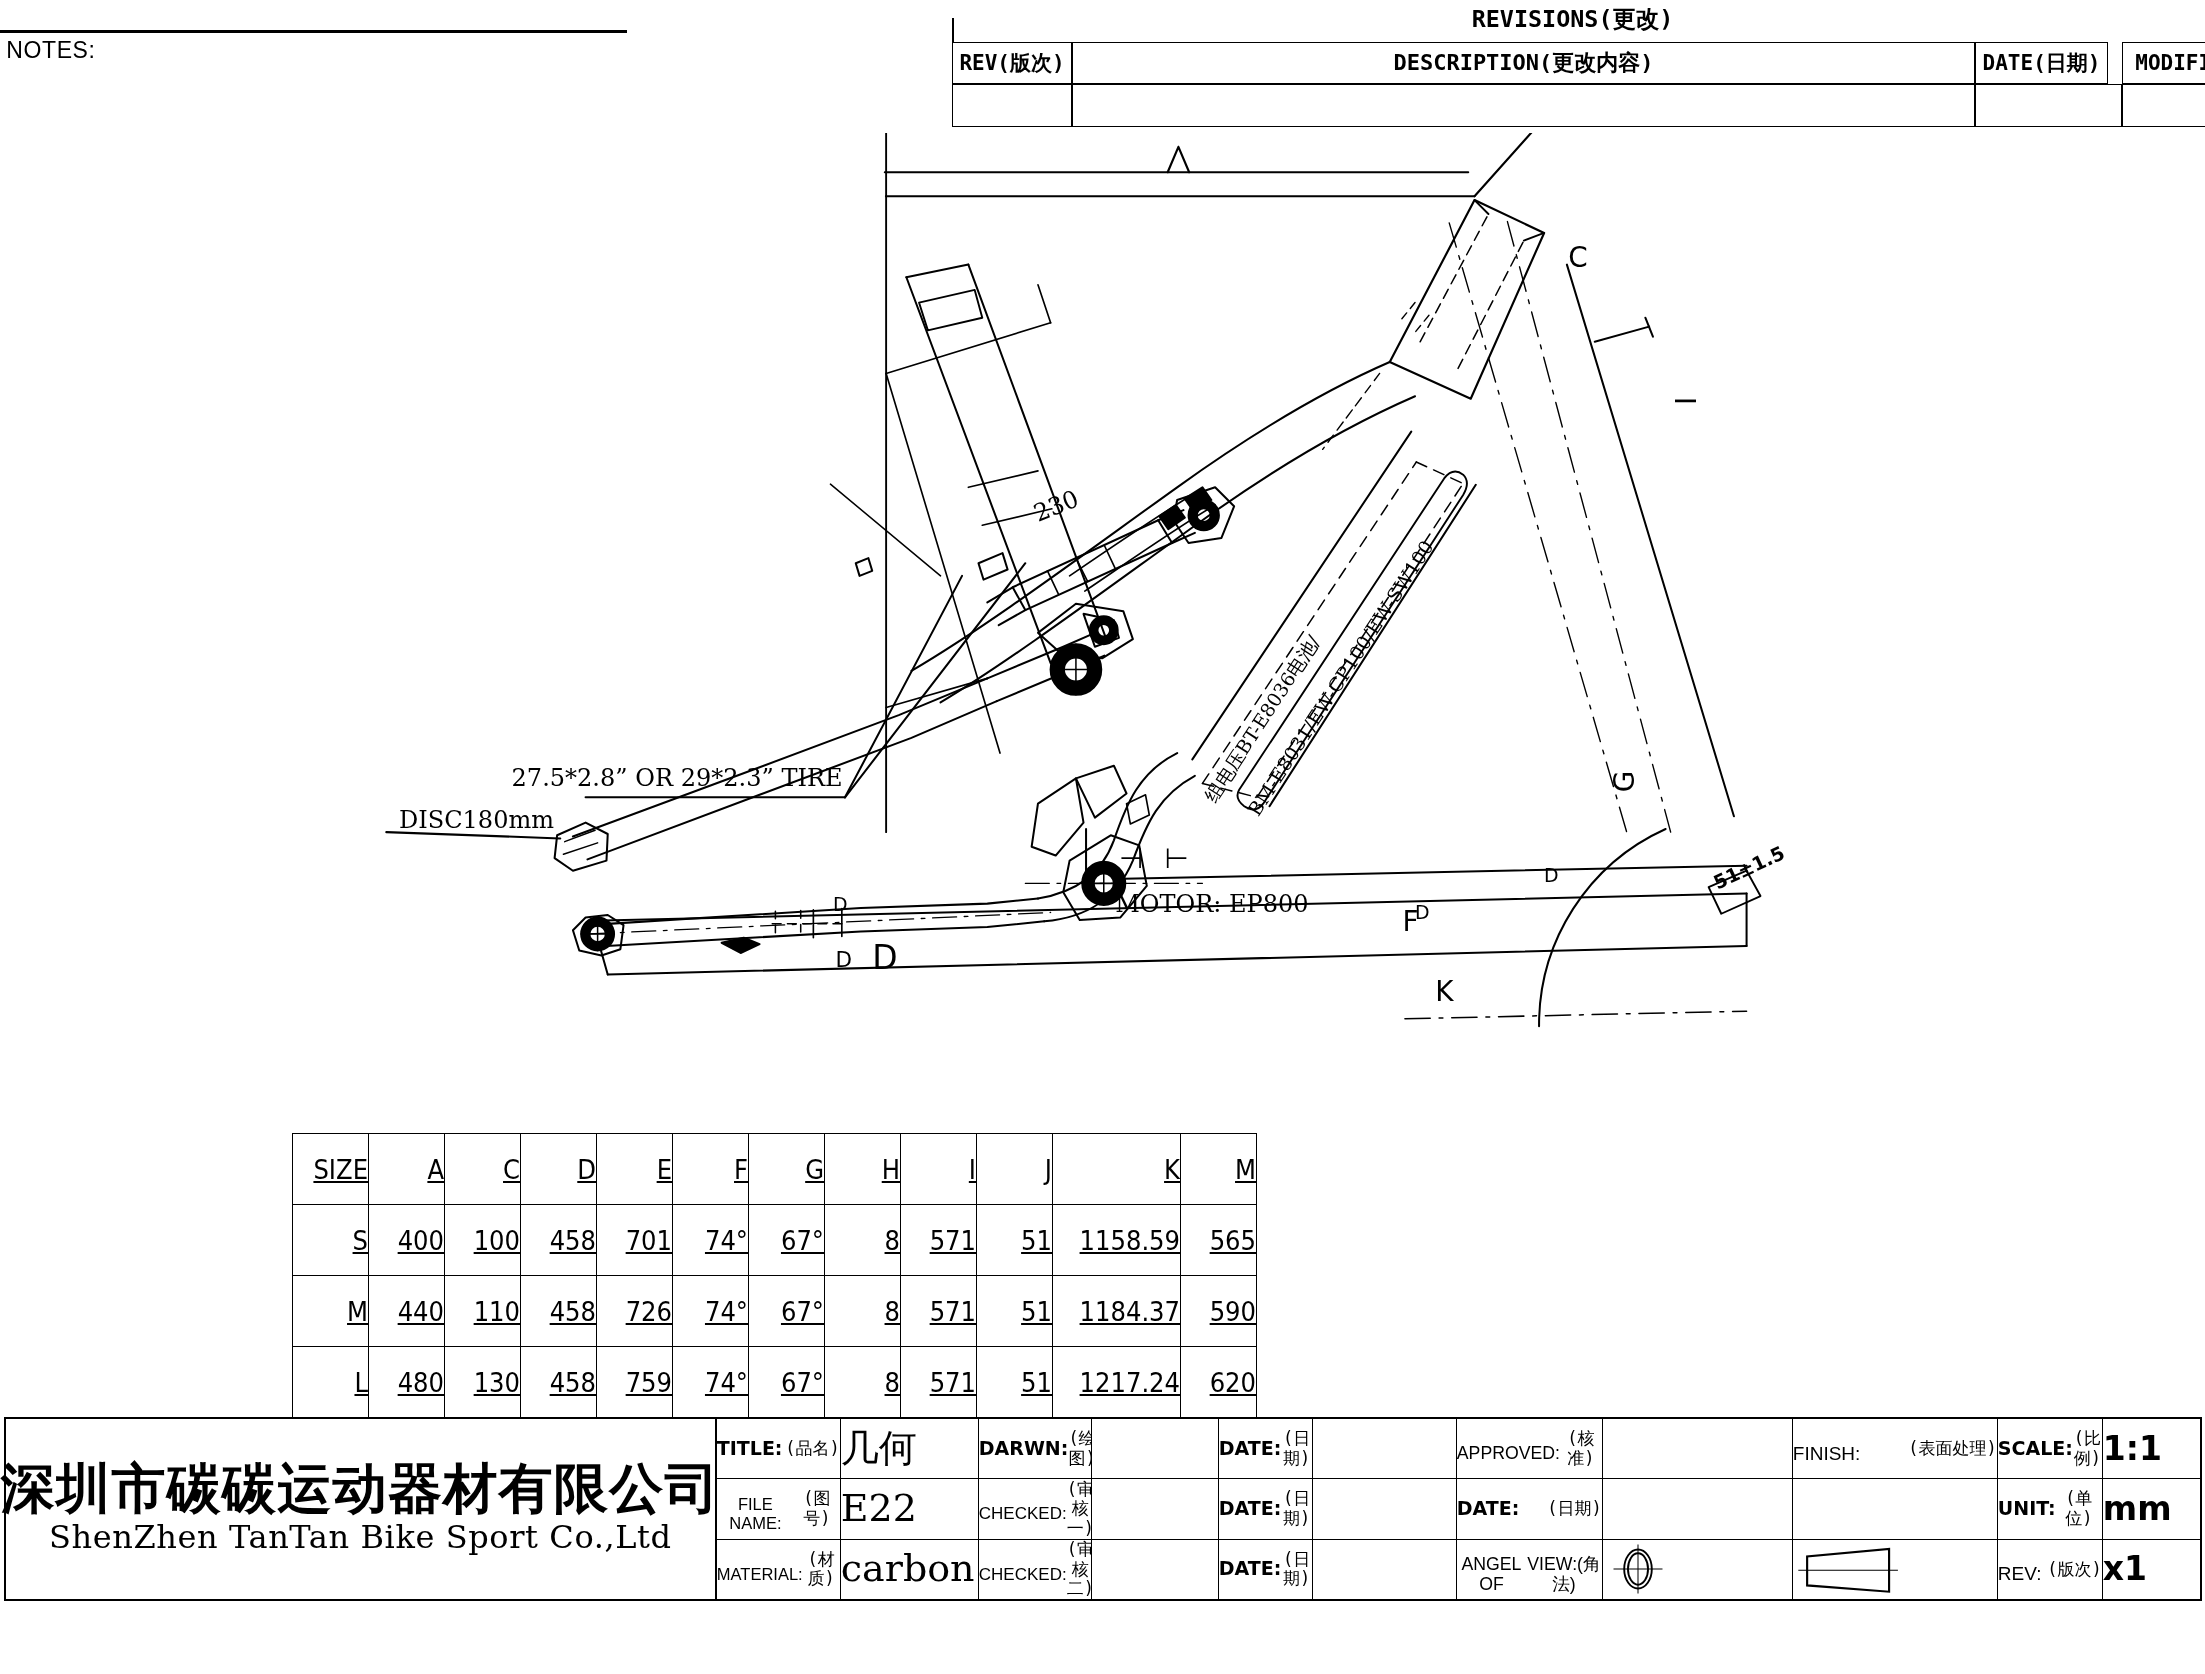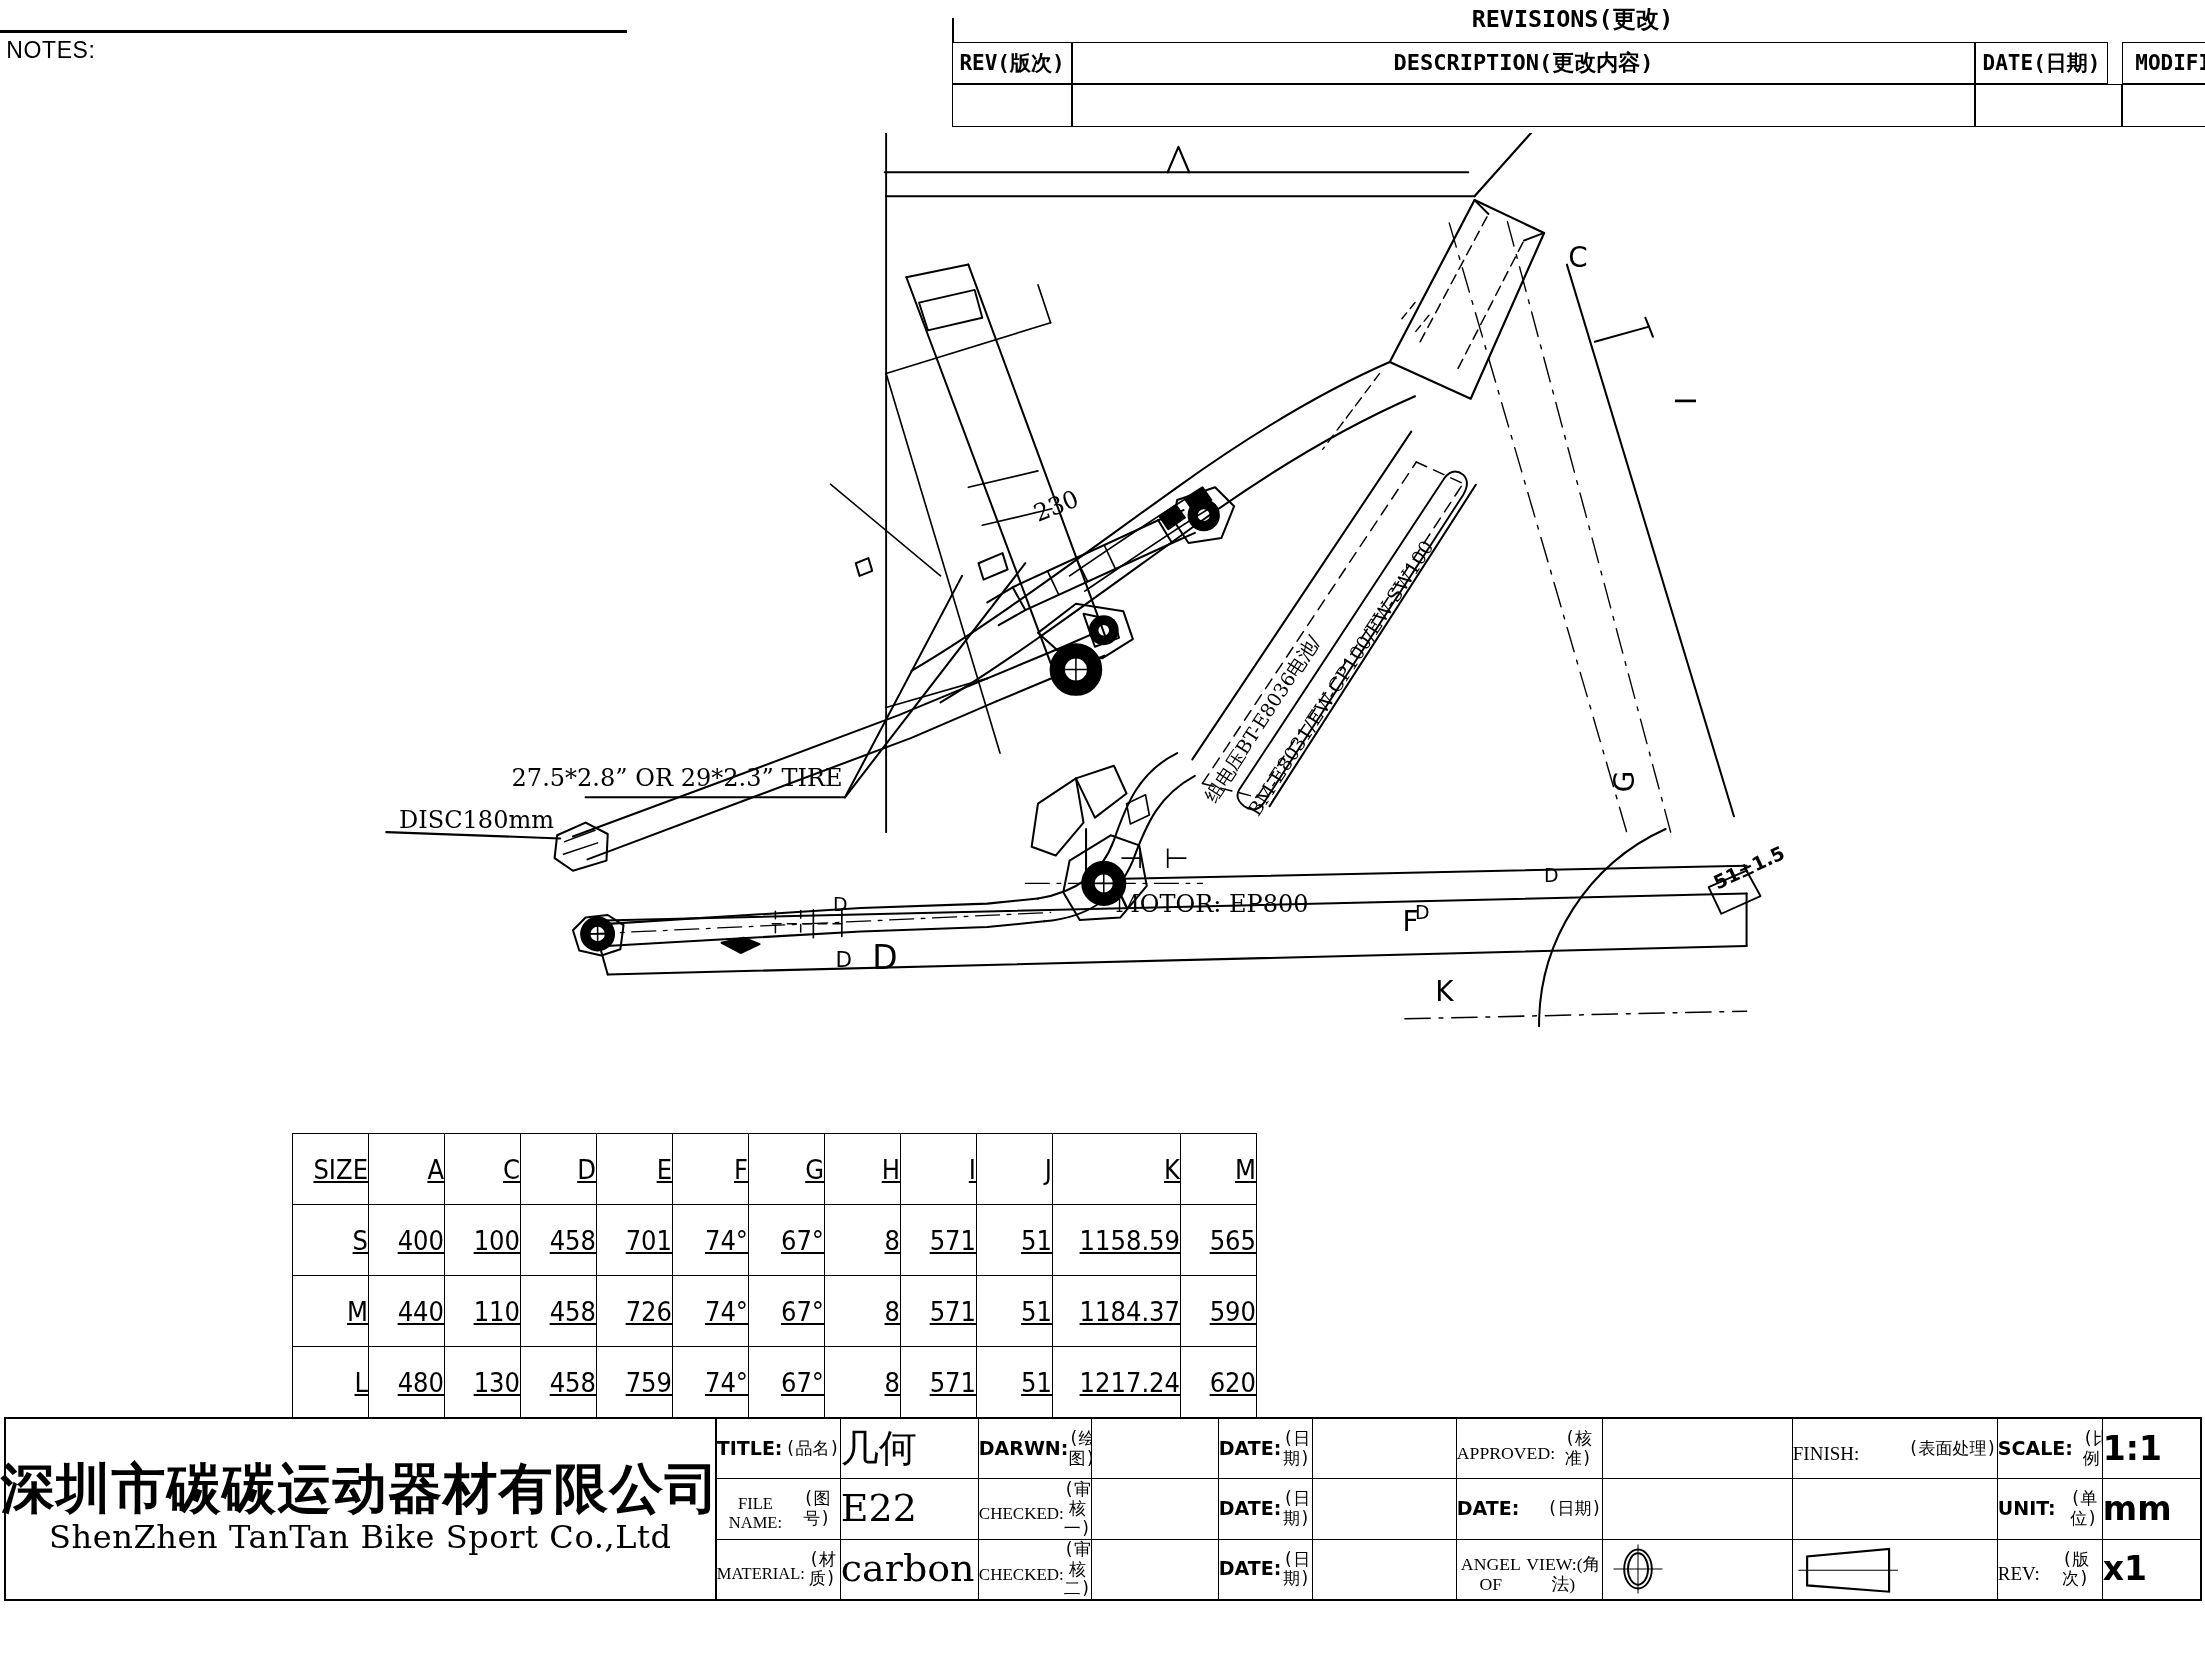--- a/index.html
+++ b/index.html
@@ -61,24 +61,24 @@
   .tb-cell:last-child{border-right:none;}
   .tb-lbl{width:124px;}
   .tb-val{width:138px;font-family:"DejaVu Serif", serif;font-size:38px;}
   .tb-name{width:113px;}
   .tb-blank{width:127px;}
   .tb-date{width:94px;}
   .tb-blank2{width:144px;}
   .tb-appr{width:146px;}
   .tb-blank3{width:190px;}
   .tb-fin{width:205px;}
-  .tb-unitlbl{width:105px;gap:10px;}
+  .tb-unitlbl{width:105px;}
   .tb-unitval{width:76px;font-family:"DejaVu Sans", sans-serif;
       font-size:33px;font-weight:bold;}
-  .serif{font-family:Liberation Serif, serif;margin-top:10px;}
+  .serif{font-family:Liberation Sans, sans-serif;margin-top:10px;}
   .bold-sans{font-family:"DejaVu Sans", sans-serif;font-weight:bold;font-size:19px;}
 </style>
 </head>
 <body>
 
 <div class="abs" id="notes-rule"></div>
 <div class="abs" id="notes-label">NOTES:</div>
 
 <div class="abs" id="rev-title">REVISIONS(更改)</div>
 <div class="abs" id="rev-table">

